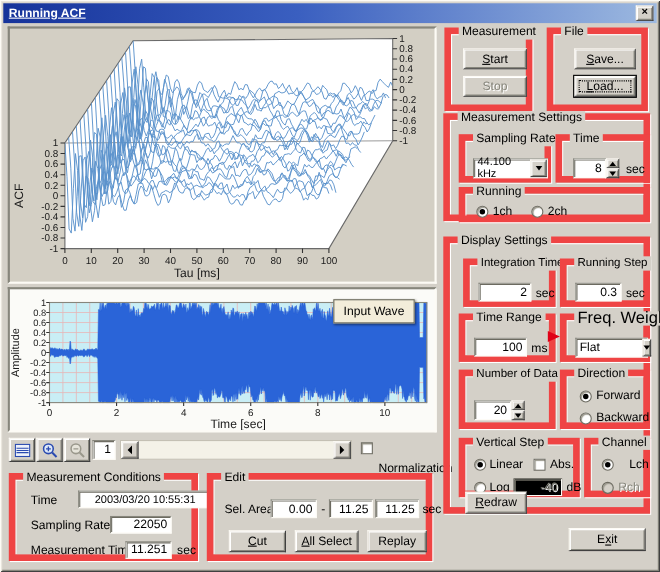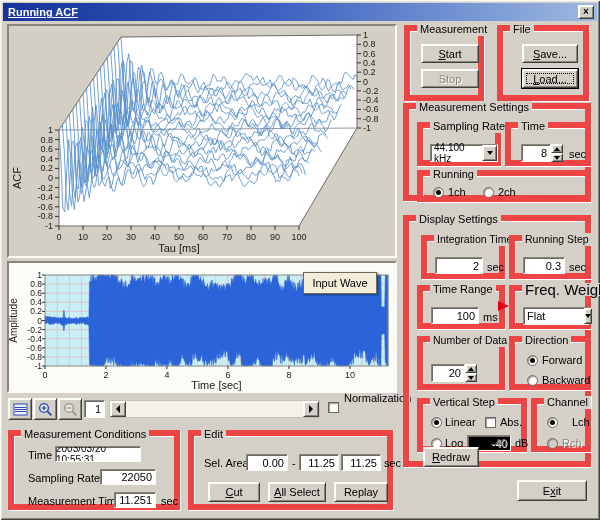--- a/index.html
+++ b/index.html
@@ -282,26 +282,26 @@
   <div class="sb" style="left:109px;top:400px;width:211px;height:18px;">
     <div class="sb-btn raised">
       <div class="tri-left"></div>
     </div>
     <div class="sb-track"></div>
     <div class="sb-btn raised">
       <div class="tri-right"></div>
     </div>
   </div>
   <div class="checkbox" style="left:328px;top:402px;"></div>
-  <span class="lbl" style="left:344px;top:392px;">Normalization</span>
+  <span class="lbl" style="left:344px;top:420px;">Normalization</span>
 
   <div class="group" style="left:8px;top:430px;width:172px;height:80px;">
     <span class="legend">Measurement Conditions</span>
     <span class="lbl" style="left:14px;top:13px;">Time</span>
-    <div class="val-box sunken ctr" style="left:41px;top:10px;width:86px;height:16px;font-size:10px;">
+    <div class="val-box sunken ctr" style="left:57px;top:10px;width:122px;height:16px;font-size:10px;">
       <span>2003/03/20 10:55:31</span>
     </div>
     <span class="lbl" style="left:14px;top:36px;">Sampling Rate</span>
     <div class="val-box sunken num" style="left:86px;top:33px;width:56px;height:16px;">
       <span>22050</span>
     </div>
     <span class="lbl" style="left:14px;top:59px;">Measurement Time</span>
     <div class="val-box sunken num" style="left:100px;top:56px;width:42px;height:16px;">
       <span>11.251</span>
     </div>

